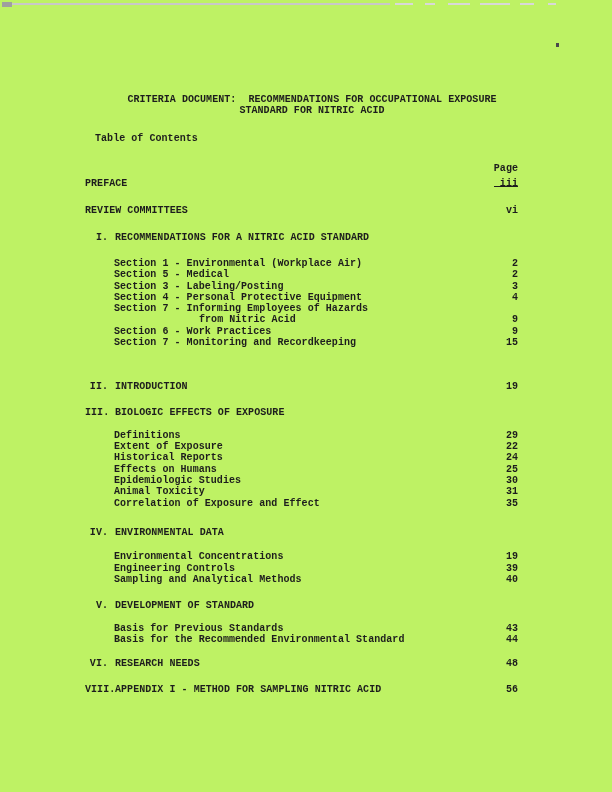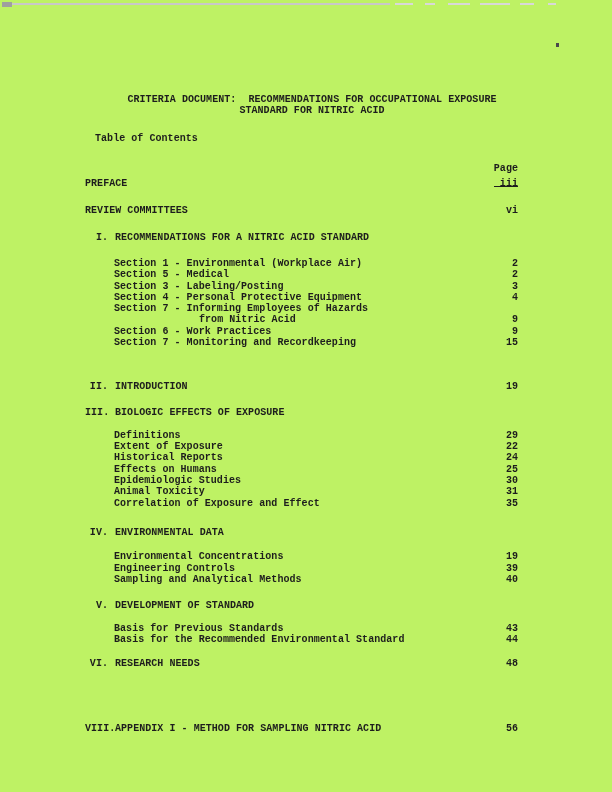--- a/index.html
+++ b/index.html
@@ -189,19 +189,19 @@
   </div>
   <div class="row s" style="top:634px">
     <span class="lbl">Basis for the Recommended Environmental Standard</span>
     <span class="pg">44</span>
   </div>
   <div class="row h" style="top:658px">
     <span class="num">VI.</span>
     <span class="lbl">RESEARCH NEEDS</span>
     <span class="pg">48</span>
   </div>
-  <div class="row h" style="top:723px">
+  <div class="row h" style="top:684px">
     <span class="num">VIII.</span>
     <span class="lbl">APPENDIX I - METHOD FOR SAMPLING NITRIC ACID</span>
     <span class="pg">56</span>
   </div>
 
 </div>
 
 </body></html>

